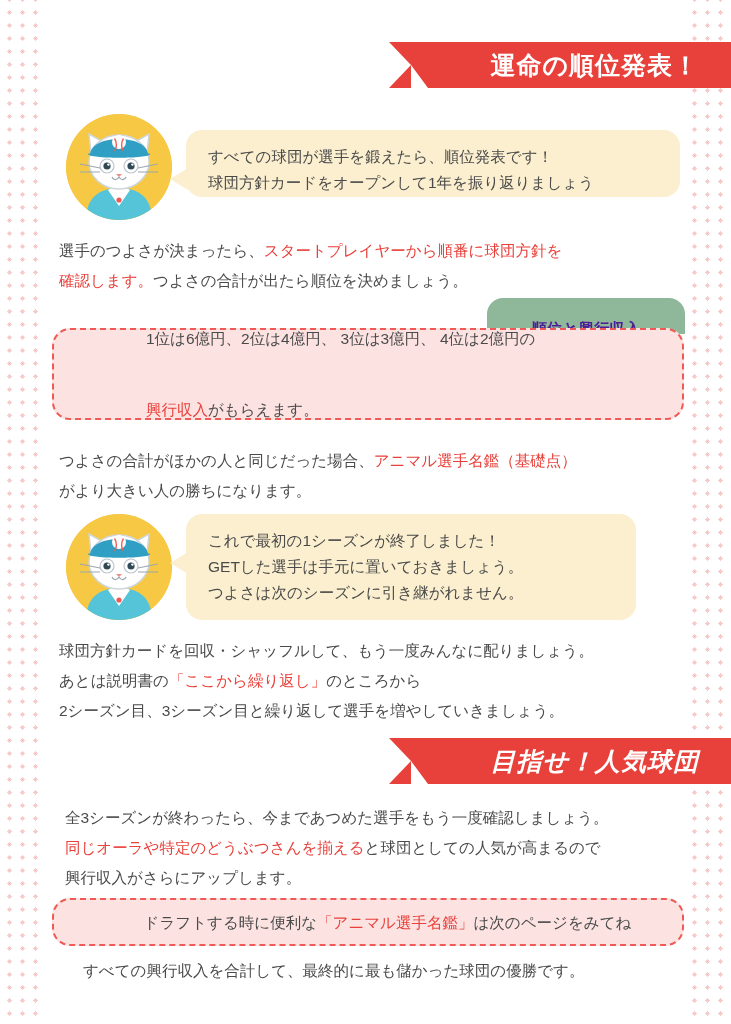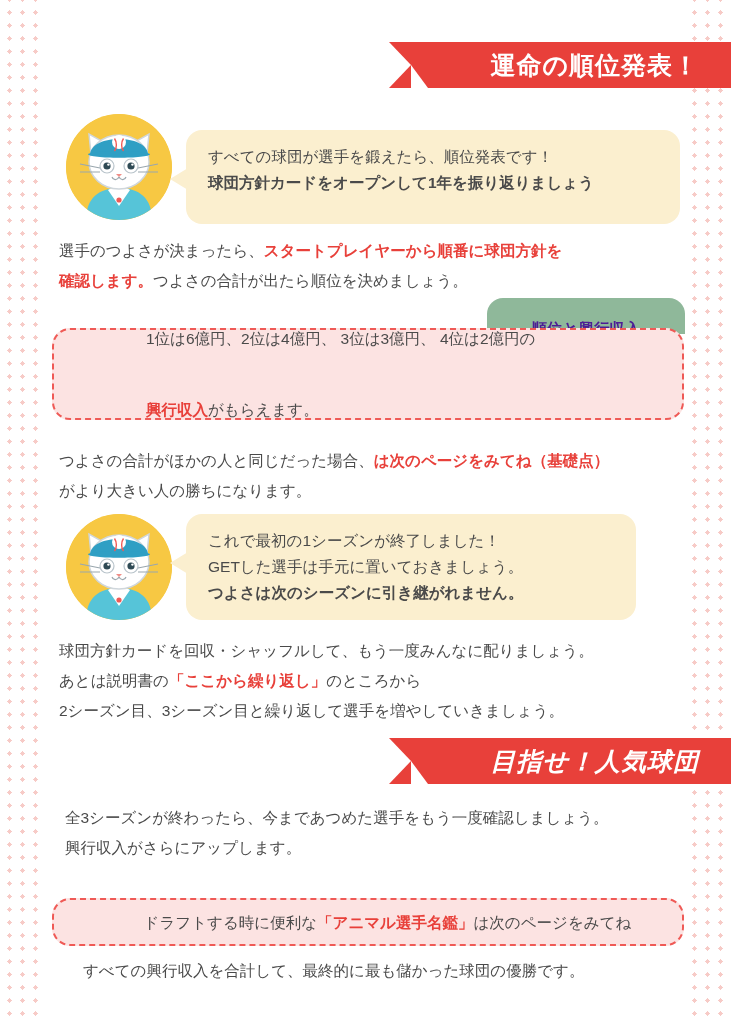--- a/index.html
+++ b/index.html
@@ -104,31 +104,31 @@
   }
   .bubble .tail {
     position: absolute;
     left: -16px;
     top: 38px;
     width: 0; height: 0;
     border-top: 11px solid transparent;
     border-bottom: 11px solid transparent;
     border-right: 18px solid #fbefcf;
   }
-  #bubble1 { left: 186px; top: 130px; width: 494px; height: 94px; }
+  #bubble1 { left: 186px; top: 130px; width: 494px; height: 67px; }
   #bubble2 { left: 186px; top: 514px; width: 450px; height: 106px; }
 
   .bubble p {
     margin: 0;
     font-size: 15.5px;
     line-height: 26px;
     color: #4a4a4a;
     white-space: nowrap;
   }
-  .red { color: #e8403a; font-weight: bold; }
+  .red { color: #e8403a; }
 
   
   .para {
     position: absolute;
     font-size: 15.5px;
     line-height: 28px;
     color: #4a4a4a;
   }
   .para p { margin: 2px; white-space: nowrap; }
 
@@ -252,21 +252,21 @@
 
   <div class="pink-box" id="pinkbox1">
     <p>1位は6億円、2位は4億円、 3位は3億円、 4位は2億円の</p>
     <p>
       <span class="red">興行収入</span><span>がもらえます。</span>
     </p>
   </div>
 
   <div class="para" id="para2">
     <p>
-      <span>つよさの合計がほかの人と同じだった場合、</span><span class="red">は次のページをみてね（基礎点）</span>
+      <span>つよさの合計がほかの人と同じだった場合、</span><span class="red">アニマル選手名鑑（基礎点）</span>
     </p>
     <p>がより大きい人の勝ちになります。</p>
   </div>
 
   <div class="cat" id="cat2">
     <svg width="106" height="106" viewBox="0 0 106 106">
       <circle cx="53" cy="53" r="53" fill="#f7c843"></circle>
       <path d="M20 106 C20 84 33 74 53 74 C73 74 86 84 86 106 Z" fill="#56c4d8"></path>
       <path d="M42 76 L53 92 L64 76 L57 72 L49 72 Z" fill="#ffffff"></path>
       <circle cx="53" cy="86" r="2.6" fill="#ef5a56"></circle>
@@ -308,20 +308,23 @@
 
   <div class="ribbon" id="ribbon2">
     <div class="notch">
       <div class="notch-in"></div>
     </div>
     <span class="ribbon-text">目指せ！人気球団</span>
   </div>
 
   <div class="para" id="para4">
     <p>全3シーズンが終わったら、今まであつめた選手をもう一度確認しましょう。</p>
+    <p>
+      <span class="red">同じオーラや特定のどうぶつさんを揃える</span><span>と球団としての人気が高まるので</span>
+    </p>
     <p>興行収入がさらにアップします。</p>
   </div>
 
   <div class="pink-box" id="pinkbox2">
     <p>
       <span>ドラフトする時に便利な</span><span class="red">「アニマル選手名鑑」</span><span>は次のページをみてね</span>
     </p>
   </div>
 
   <div class="para" id="para5">

